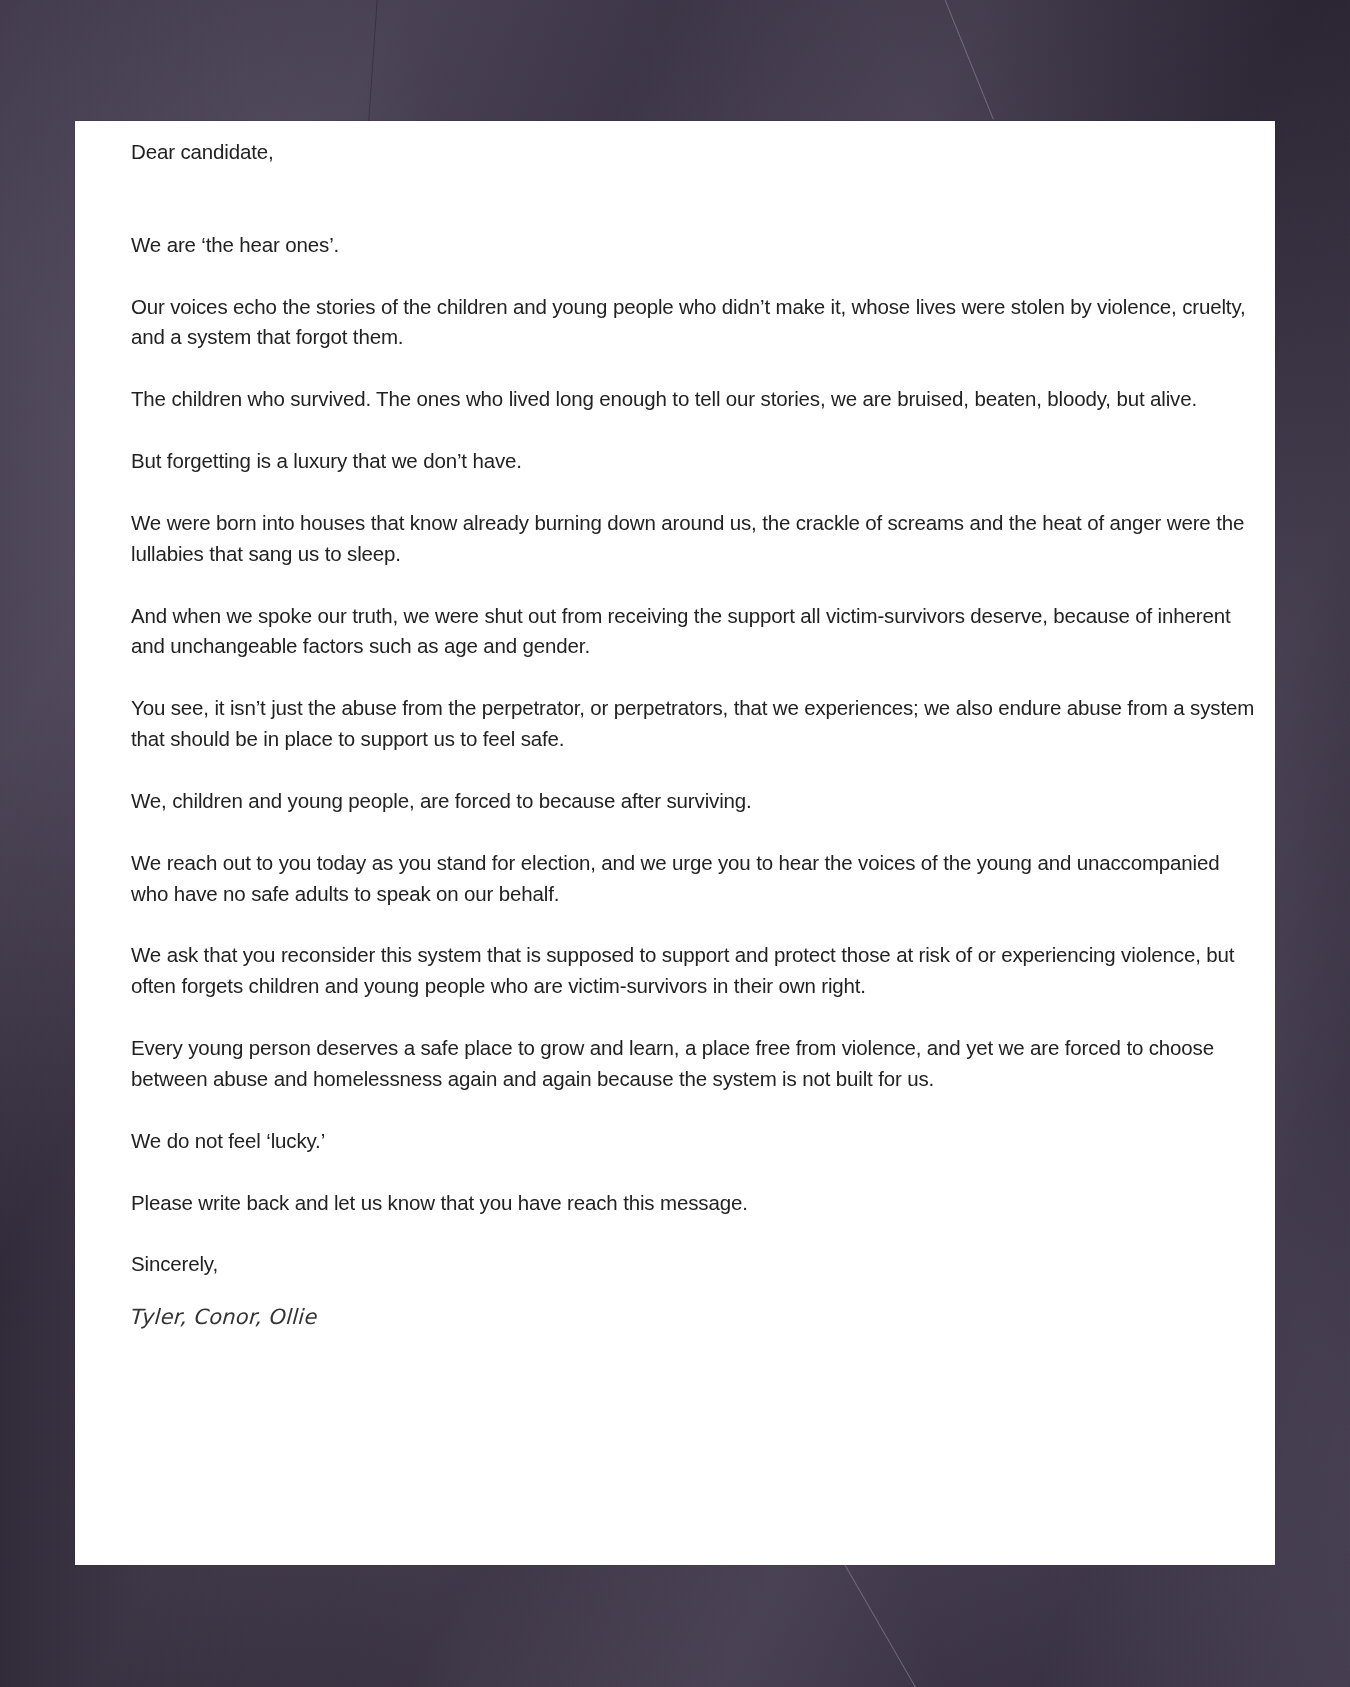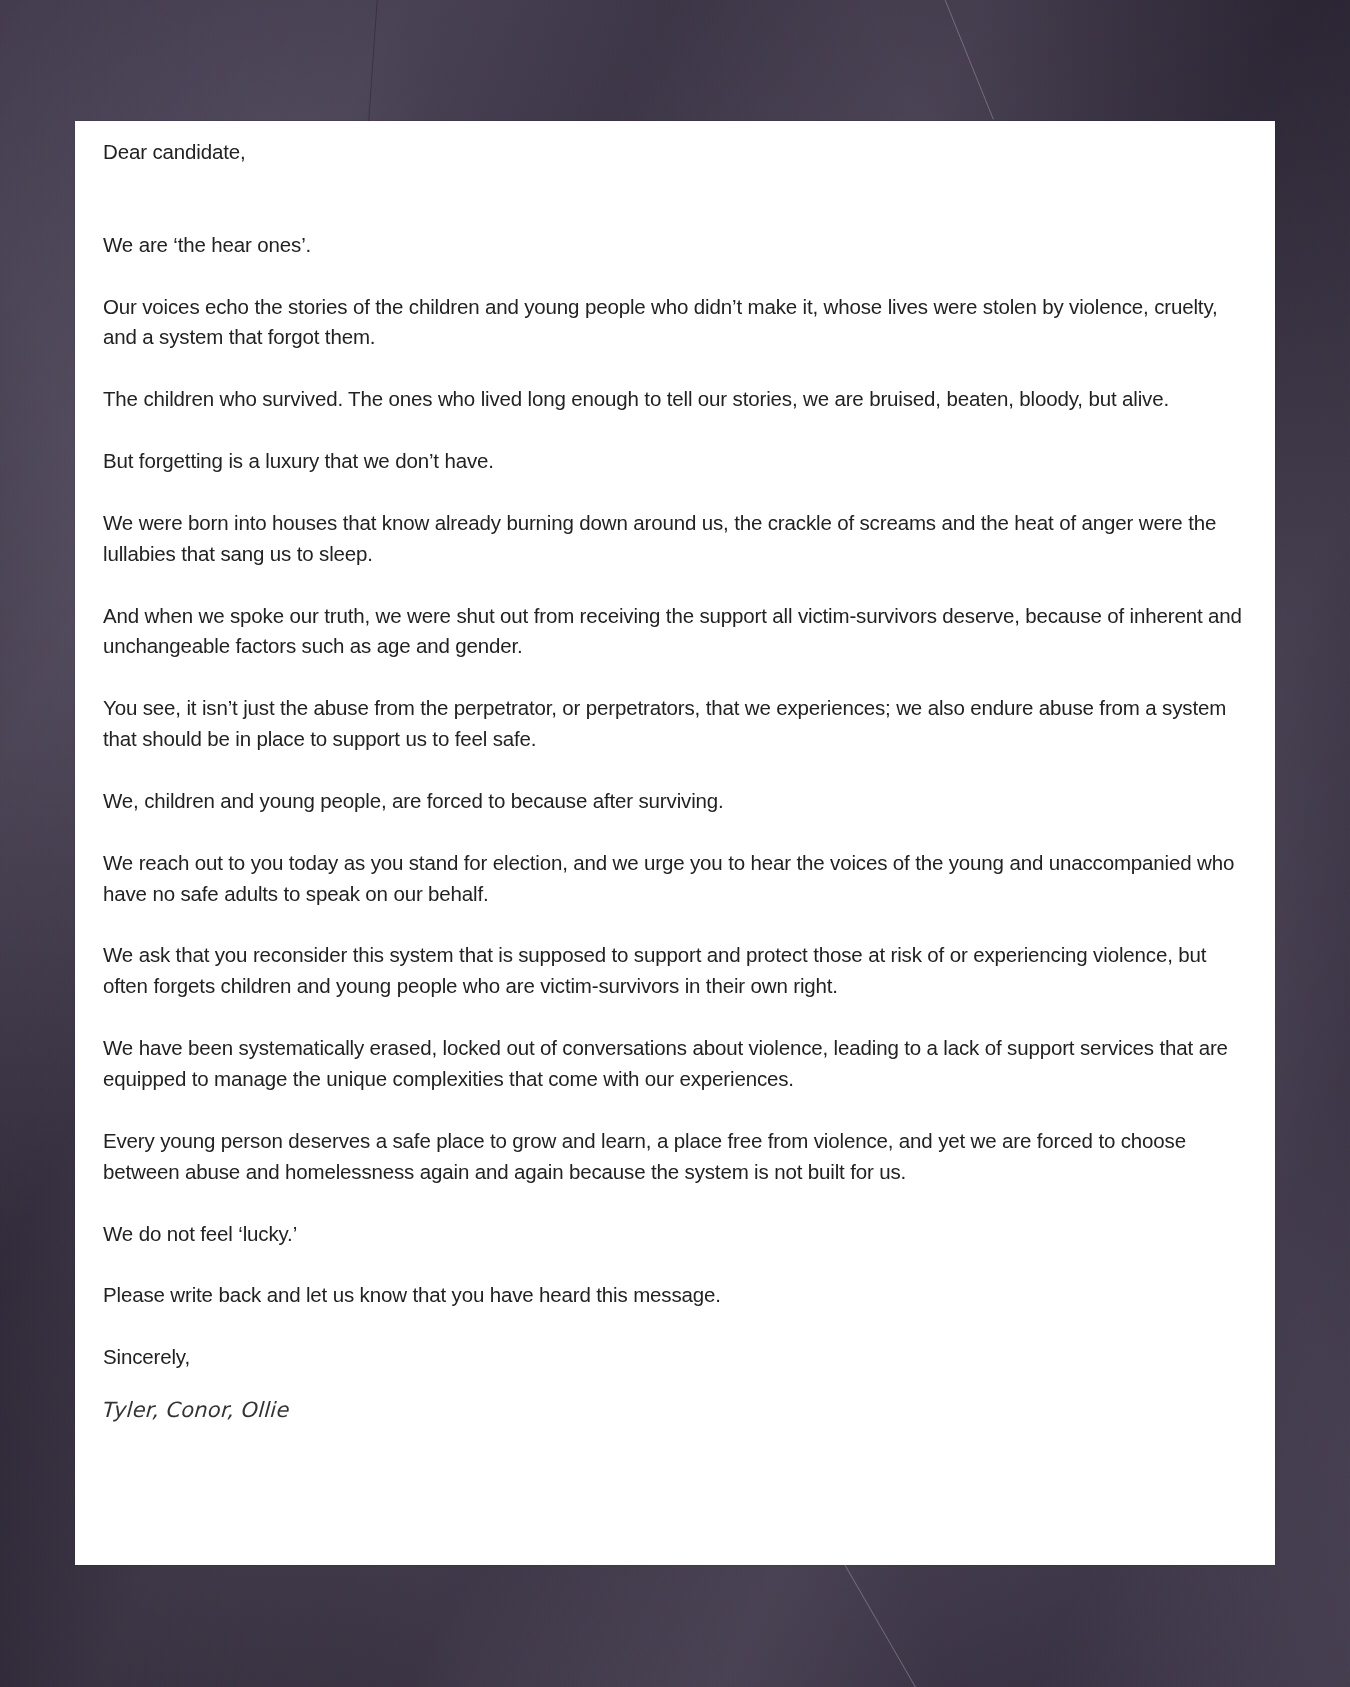--- a/index.html
+++ b/index.html
@@ -42,21 +42,21 @@
     }
     .paper {
       position: absolute;
       left: 75px;
       top: 121px;
       width: 1200px;
       height: 1444px;
       background: #ffffff;
       box-shadow: 0 0 1px rgba(0,0,0,0.4);
       box-sizing: border-box;
-      padding: 16px 20px 0 28px;
+      padding: 16px 20px 0 56px;
       color: #222222;
     }
     .letter {
       font-size: 20.5px;
       line-height: 30.9px;
       letter-spacing: -0.15px;
     }
     .letter p {
       margin: 0 0 30.9px 0;
     }
@@ -90,22 +90,21 @@
     <p>We are ‘the hear ones’.</p>
     <p>Our voices echo the stories of the children and young people who didn’t make it, whose lives were stolen by violence, cruelty, and a system that forgot them.</p>
     <p>The children who survived. The ones who lived long enough to tell our stories, we are bruised, beaten, bloody, but alive.</p>
     <p>But forgetting is a luxury that we don’t have.</p>
     <p>We were born into houses that know already burning down around us, the crackle of screams and the heat of anger were the lullabies that sang us to sleep.</p>
     <p>And when we spoke our truth, we were shut out from receiving the support all victim-survivors deserve, because of inherent and unchangeable factors such as age and gender.</p>
     <p>You see, it isn’t just the abuse from the perpetrator, or perpetrators, that we experiences; we also endure abuse from a system that should be in place to support us to feel safe.</p>
     <p>We, children and young people, are forced to because after surviving.</p>
     <p>We reach out to you today as you stand for election, and we urge you to hear the voices of the young and unaccompanied who have no safe adults to speak on our behalf.</p>
     <p>We ask that you reconsider this system that is supposed to support and protect those at risk of or experiencing violence, but often forgets children and young people who are victim-survivors in their own right.</p>
-    <p>We have been systematically erased, locked out of conversations about violence, leading to a lack of support services that are equipped to manage the unique complexities that come with our experiences.</p>
     <p>Every young person deserves a safe place to grow and learn, a place free from violence, and yet we are forced to choose between abuse and homelessness again and again because the system is not built for us.</p>
     <p>We do not feel ‘lucky.’</p>
-    <p>Please write back and let us know that you have heard this message.</p>
+    <p>Please write back and let us know that you have reach this message.</p>
     <p class="closing">Sincerely,</p>
     <p>
       <span class="signature">Tyler, Conor, Ollie</span>
     </p>
   </div>
 </div>
 
 </body></html>

